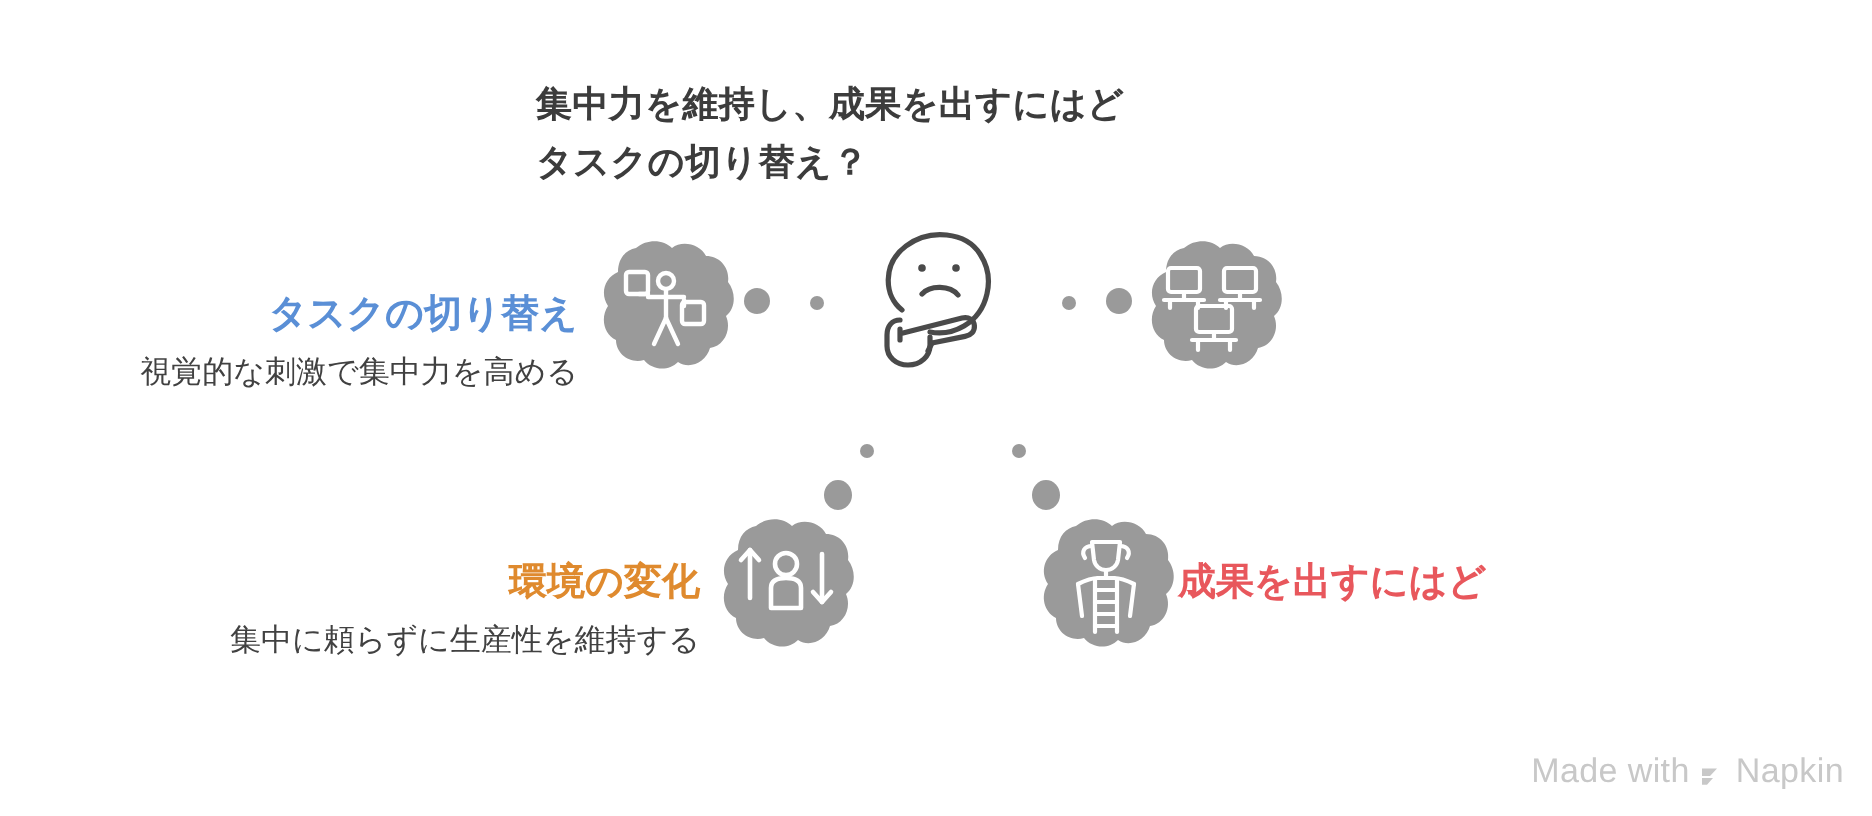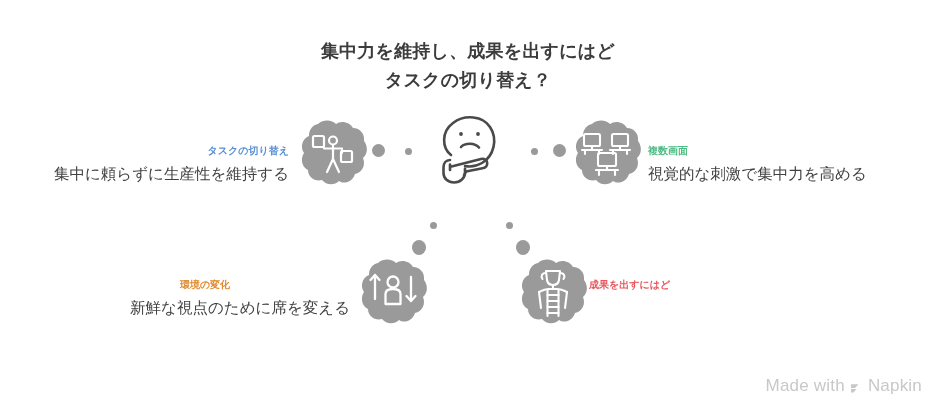--- a/index.html
+++ b/index.html
@@ -20,27 +20,26 @@
     width: 936px;
     height: 408px;
   }
 
   
   .title {
     position: absolute;
     left: 268px;
     top: 38px;
     width: 400px;
-    text-align: center;
+    text-align: left;
     font-size: 18px;
     font-weight: bold;
     line-height: 1.6;
     color: #3c3c3c;
     letter-spacing: 0.2px;
-    font-family: Liberation Mono, monospace;
   }
 
   
   .blob {
     position: absolute;
     width: 74px;
     height: 74px;
   }
   .blob svg { display: block; width: 74px; height: 74px; }
 
@@ -62,34 +61,34 @@
 
   
   .node-text {
     position: absolute;
     font-size: 15.5px;
     line-height: 1.55;
     color: #3f3f3f;
   }
   .node-text .heading {
     font-weight: bold;
-    font-size: 10px;
+    font-size: 19px;
     display: block;
     margin-bottom: 3px;
   }
   .node-text .desc {
     display: block;
     color: #414141;
   }
   .align-right { text-align: right; }
   .align-left  { text-align: left; }
 
   .c-blue   { color: #5a8fd6; }
   .c-green  { color: #4cbb82; }
-  .c-orange { color: #df8a2e; text-align: center; }
+  .c-orange { color: #df8a2e; }
   .c-red    { color: #e8575c; }
 
   
   .watermark {
     position: absolute;
     right: 14px;
     bottom: 12px;
     display: flex;
     align-items: center;
     gap: 5px;
@@ -212,31 +211,27 @@
         <path d="M31.5 39 L42.5 39"></path>
         <path d="M31.5 45 L42.5 45"></path>
         <path d="M31.5 51 L42.5 51"></path>
         <path d="M31.5 57 L42.5 57"></path>
       </g>
     </svg>
   </div>
 
   <div class="node-text align-right" style="left:14px; top:143px; width:275px;">
     <span class="heading c-blue">タスクの切り替え</span>
-    <span class="desc">集中に頼らずに生産性を維持する</span>
-  </div>
-
-  <div class="node-text align-left" style="left:648px; top:143px; width:280px;">
-    <span class="heading c-green">複数画面</span>
     <span class="desc">視覚的な刺激で集中力を高める</span>
   </div>
+
 
   <div class="node-text align-right" style="left:60px; top:277px; width:290px;">
     <span class="heading c-orange">環境の変化</span>
-    <span class="desc">新鮮な視点のために席を変える</span>
+    <span class="desc">集中に頼らずに生産性を維持する</span>
   </div>
 
   <div class="node-text align-left" style="left:589px; top:277px; width:270px;">
     <span class="heading c-red">成果を出すにはど</span>
   </div>
 
   <div class="watermark">
     <span>Made with</span>
     <span class="wm-mark">
       <svg viewBox="0 0 13 13" xmlns="http://www.w3.org/2000/svg">

